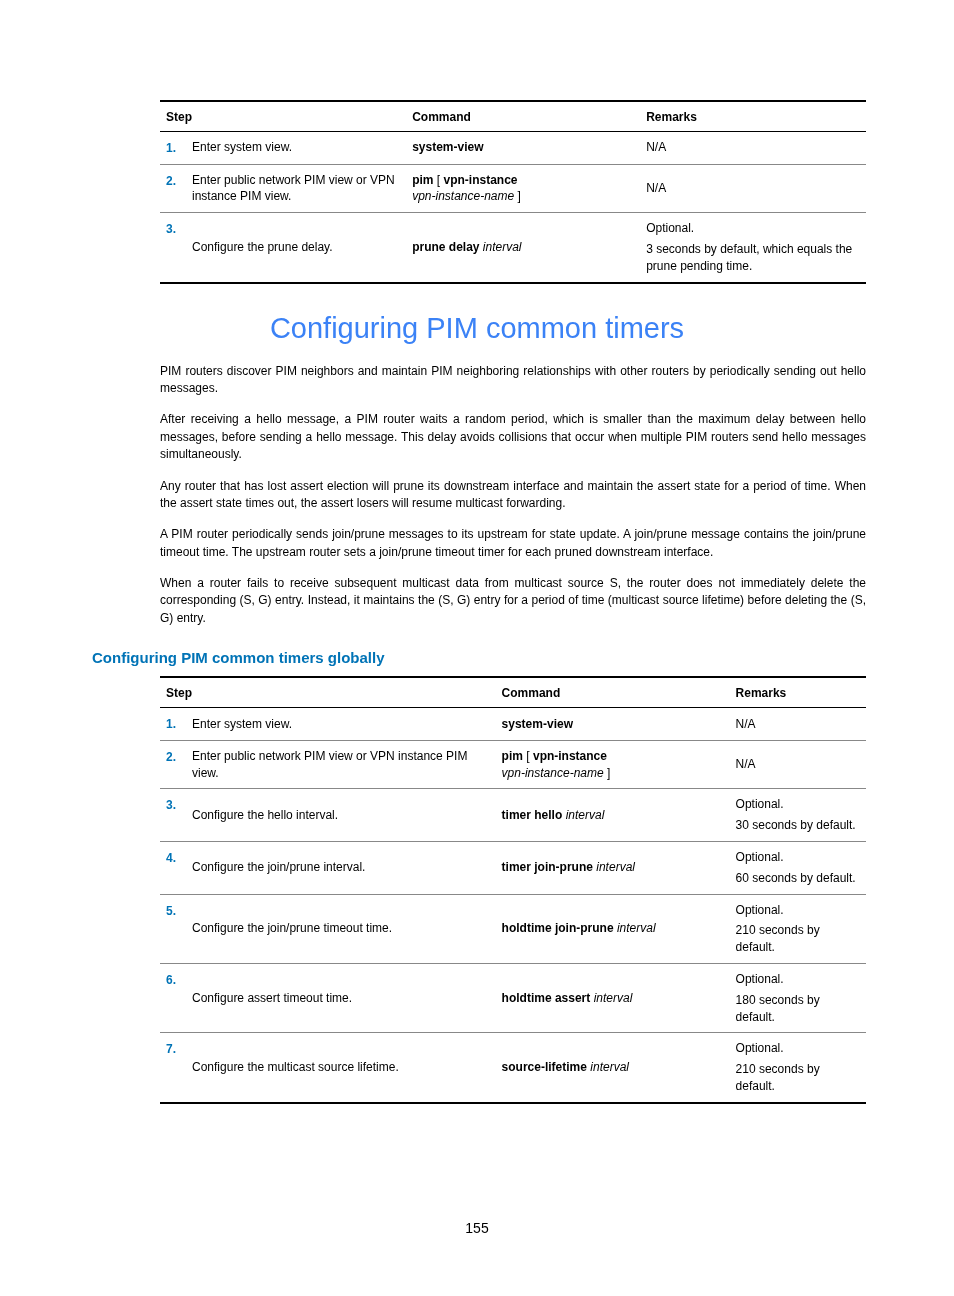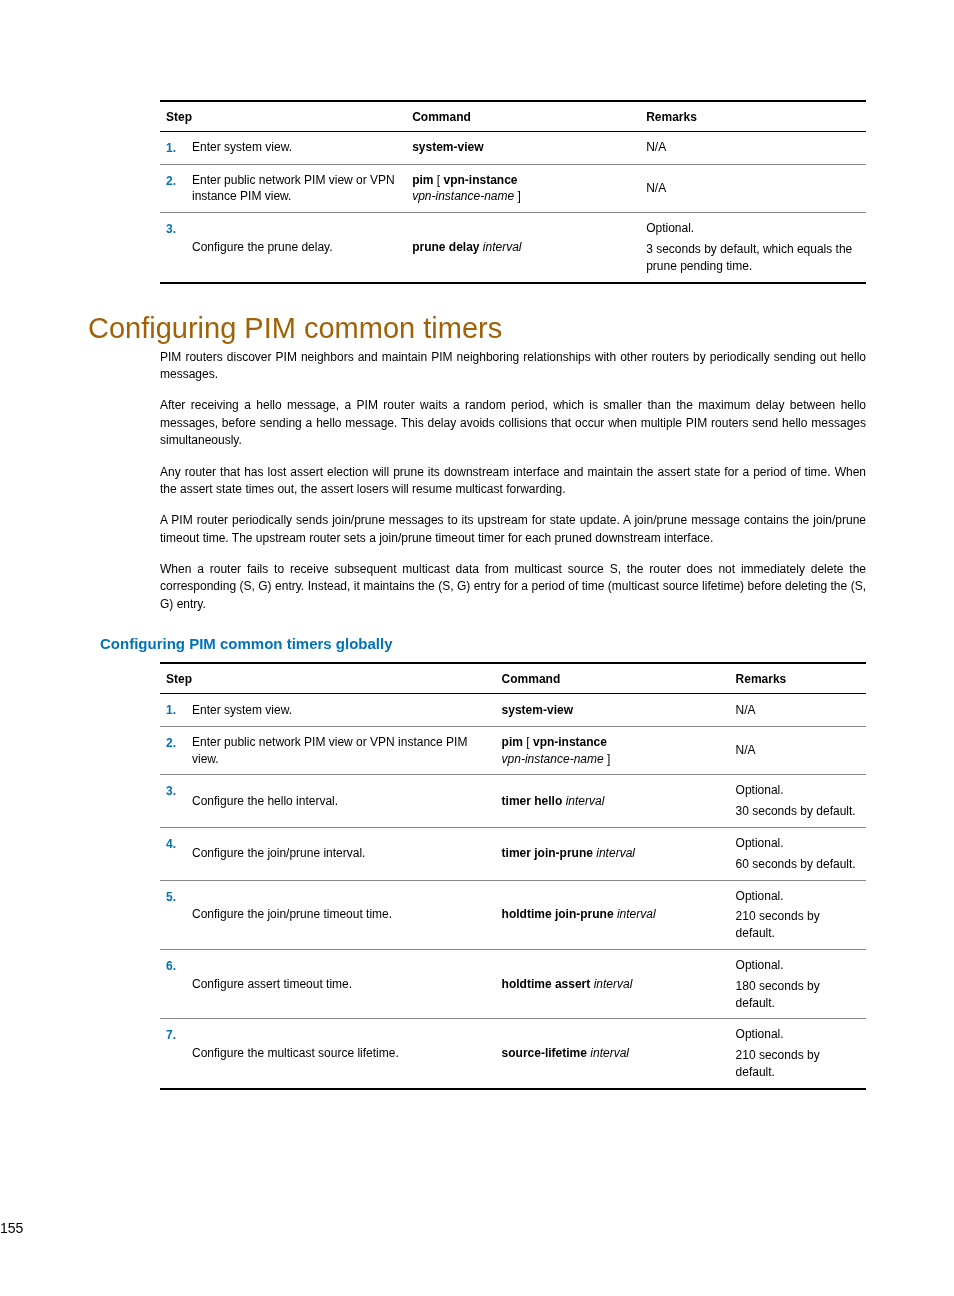--- a/index.html
+++ b/index.html
@@ -54,42 +54,43 @@
     color: #0073b6;
     font-weight: bold;
     text-align: right;
     padding-right: 10px;
     vertical-align: top;
     padding-top: 8px;
   }
   .cmd-bold { font-weight: bold; }
   .cmd-ital { font-style: italic; }
   h1.section-title {
-    color: #a16207;
+    color: #3b82f6;
     font-weight: normal;
     font-size: 29px;
-    margin: 24px 0 4px 0;
+    margin: 24px 0 18px 0;
+    text-align: center;
   }
   h2.subsection-title {
     color: #0073b6;
     font-weight: bold;
     font-size: 15px;
-    margin: 22px 0 10px 12px;
+    margin: 22px 0 10px 4px;
   }
   p.body {
     text-align: justify;
     font-size: 12px;
     line-height: 1.45;
     margin: 0 0 14px 0;
   }
   .indent-body {
     margin-left: 72px;
   }
   .page-number {
-    text-align: left;
+    text-align: center;
     font-size: 14px;
     position: absolute;
     bottom: 60px;
     width: 100%;
     left: 0;
   }
 </style>
 </head>
 <body>
 

